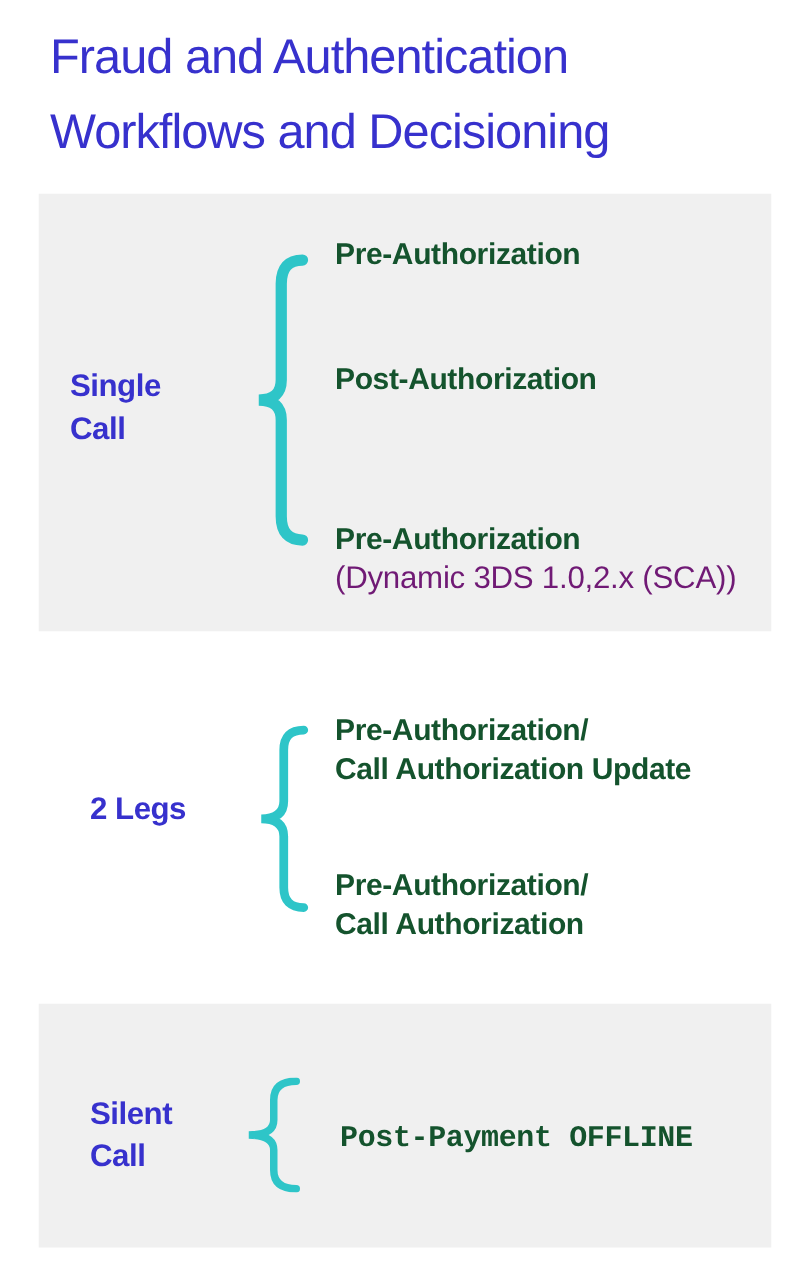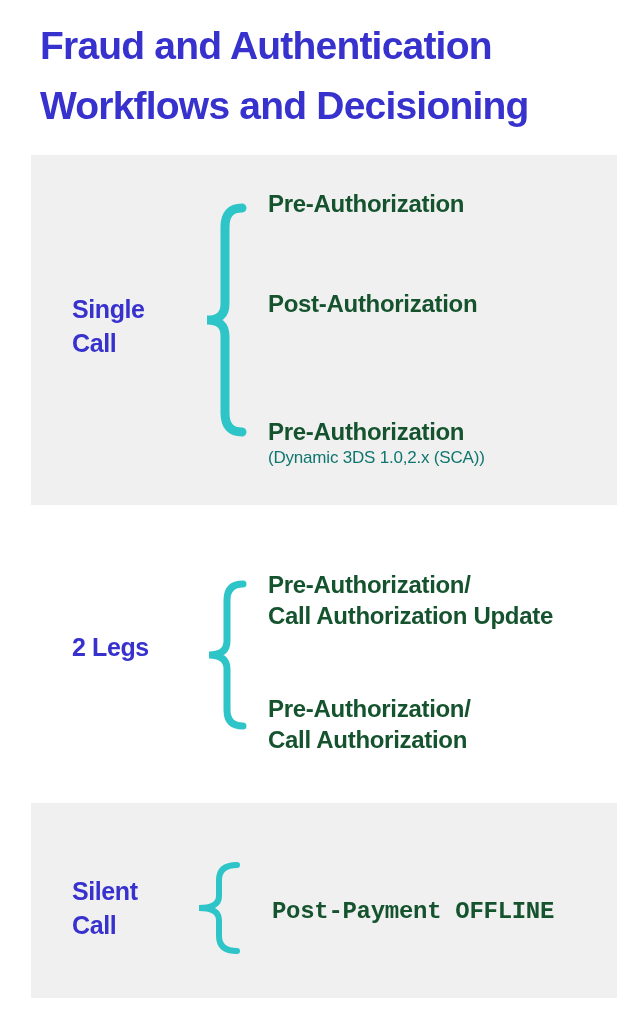--- a/index.html
+++ b/index.html
@@ -14,21 +14,21 @@
     height: 1024px;
     background: #FFFFFF;
     overflow: hidden;
   }
   .page-title {
     position: absolute;
     left: 40px;
     top: 16px;
     width: 585px;
     font-size: 39px;
-    font-weight: 700;
+    font-weight: 400;
     letter-spacing: -0.8px;
     line-height: 60px;
     color: #3731CD;
   }
   .panel {
     position: absolute;
     left: 31px;
     width: 586px;
     background: #F0F0F0;
   }
@@ -45,45 +45,45 @@
   .item-title {
     position: absolute;
     font-size: 24px;
     font-weight: 700;
     letter-spacing: -0.3px;
     line-height: 31px;
     color: #14532d;
   }
   .item-subtitle {
     position: absolute;
-    font-size: 17px;
+    font-size: 25px;
     font-weight: 400;
     letter-spacing: -0.2px;
-    color: #0f766e;
+    color: #701a75;
   }
   .brace { position: absolute; }
   .brace path {
     fill: none;
     stroke: #2EC5C8;
     stroke-linecap: round;
   }
 </style>
 </head>
 <body>
 
 <div class="page">
 
   <div class="page-title">
     <div>Fraud and Authentication</div>
     <div>Workflows and Decisioning</div>
   </div>
 
   <div class="panel panel-1"></div>
 
-  <div class="side-label" style="left:72px; top:292px;">
+  <div class="side-label" style="left:56px; top:292px;">
     <div>Single</div>
     <div>Call</div>
   </div>
 
   <svg class="brace" style="left:200px; top:203px;" width="48" height="234" viewBox="0 0 48 234">
     <path stroke-width="9" d="M 42 5 Q 25 5 25 24 L 25 101 Q 25 117 7 117 Q 25 117 25 133 L 25 210 Q 25 229 42 229"></path>
   </svg>
 
   <div class="item-title" style="left:268px; top:188px;">Pre-Authorization</div>
   <div class="item-title" style="left:268px; top:288px;">Post-Authorization</div>

